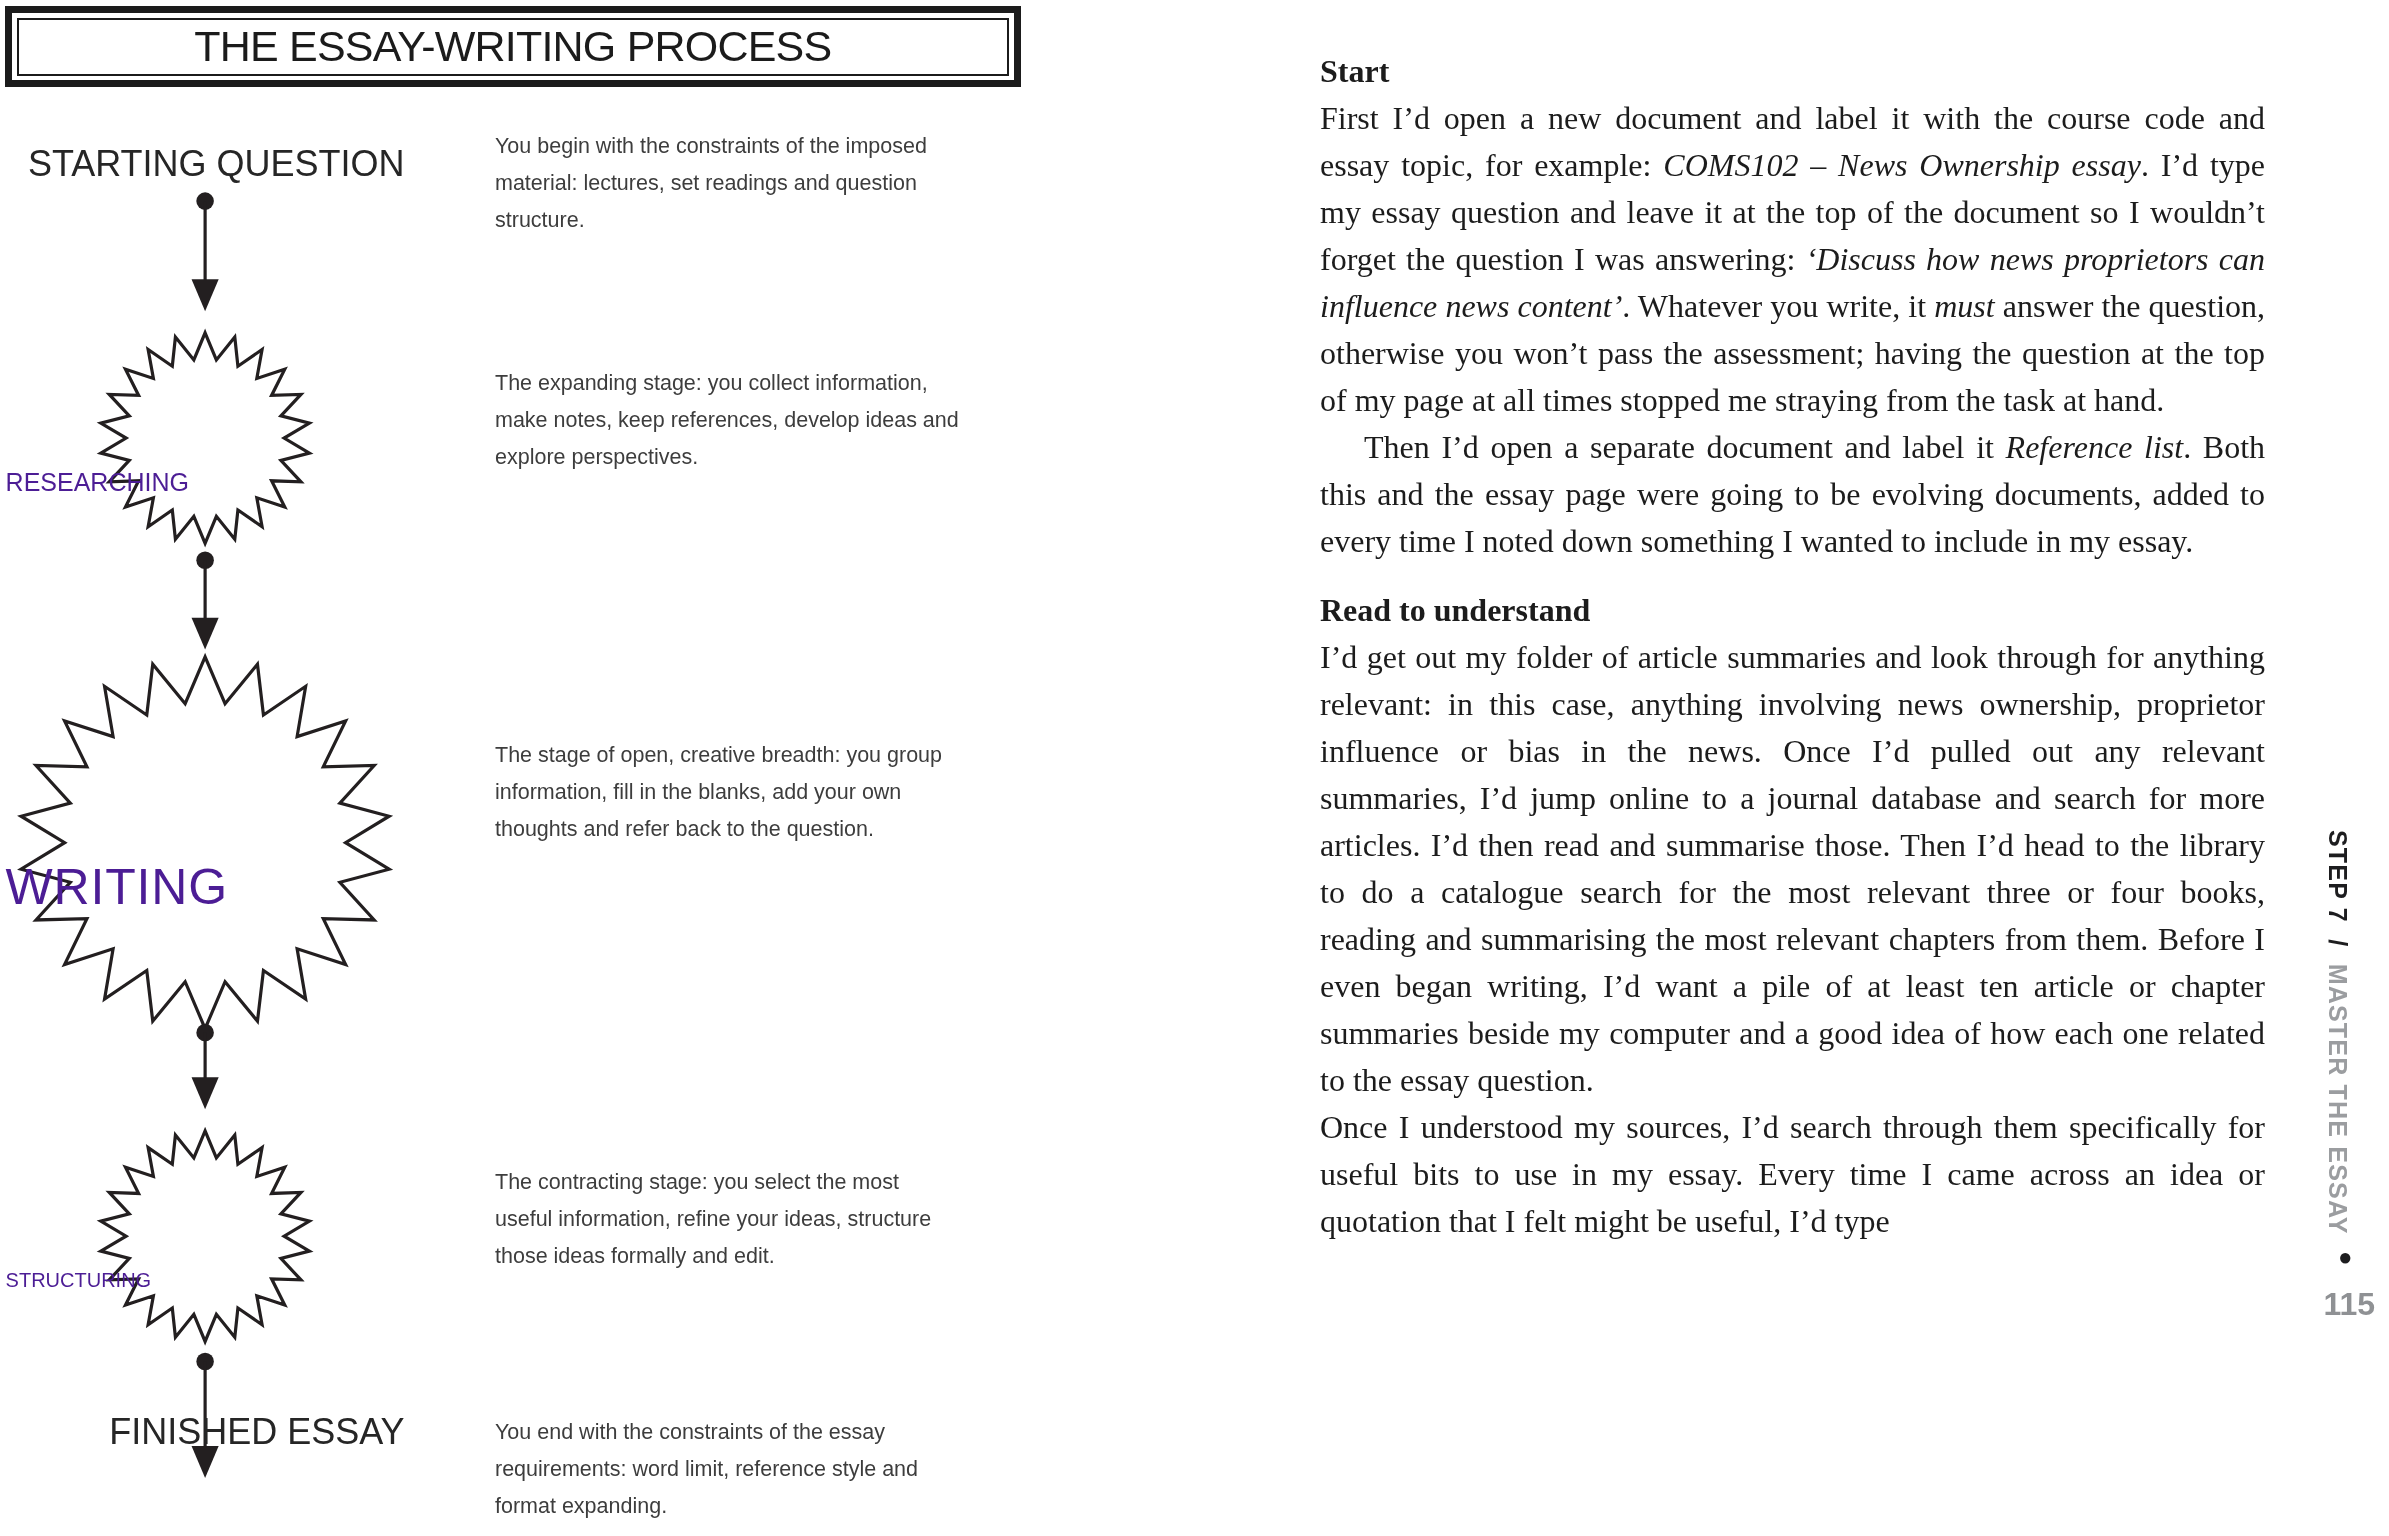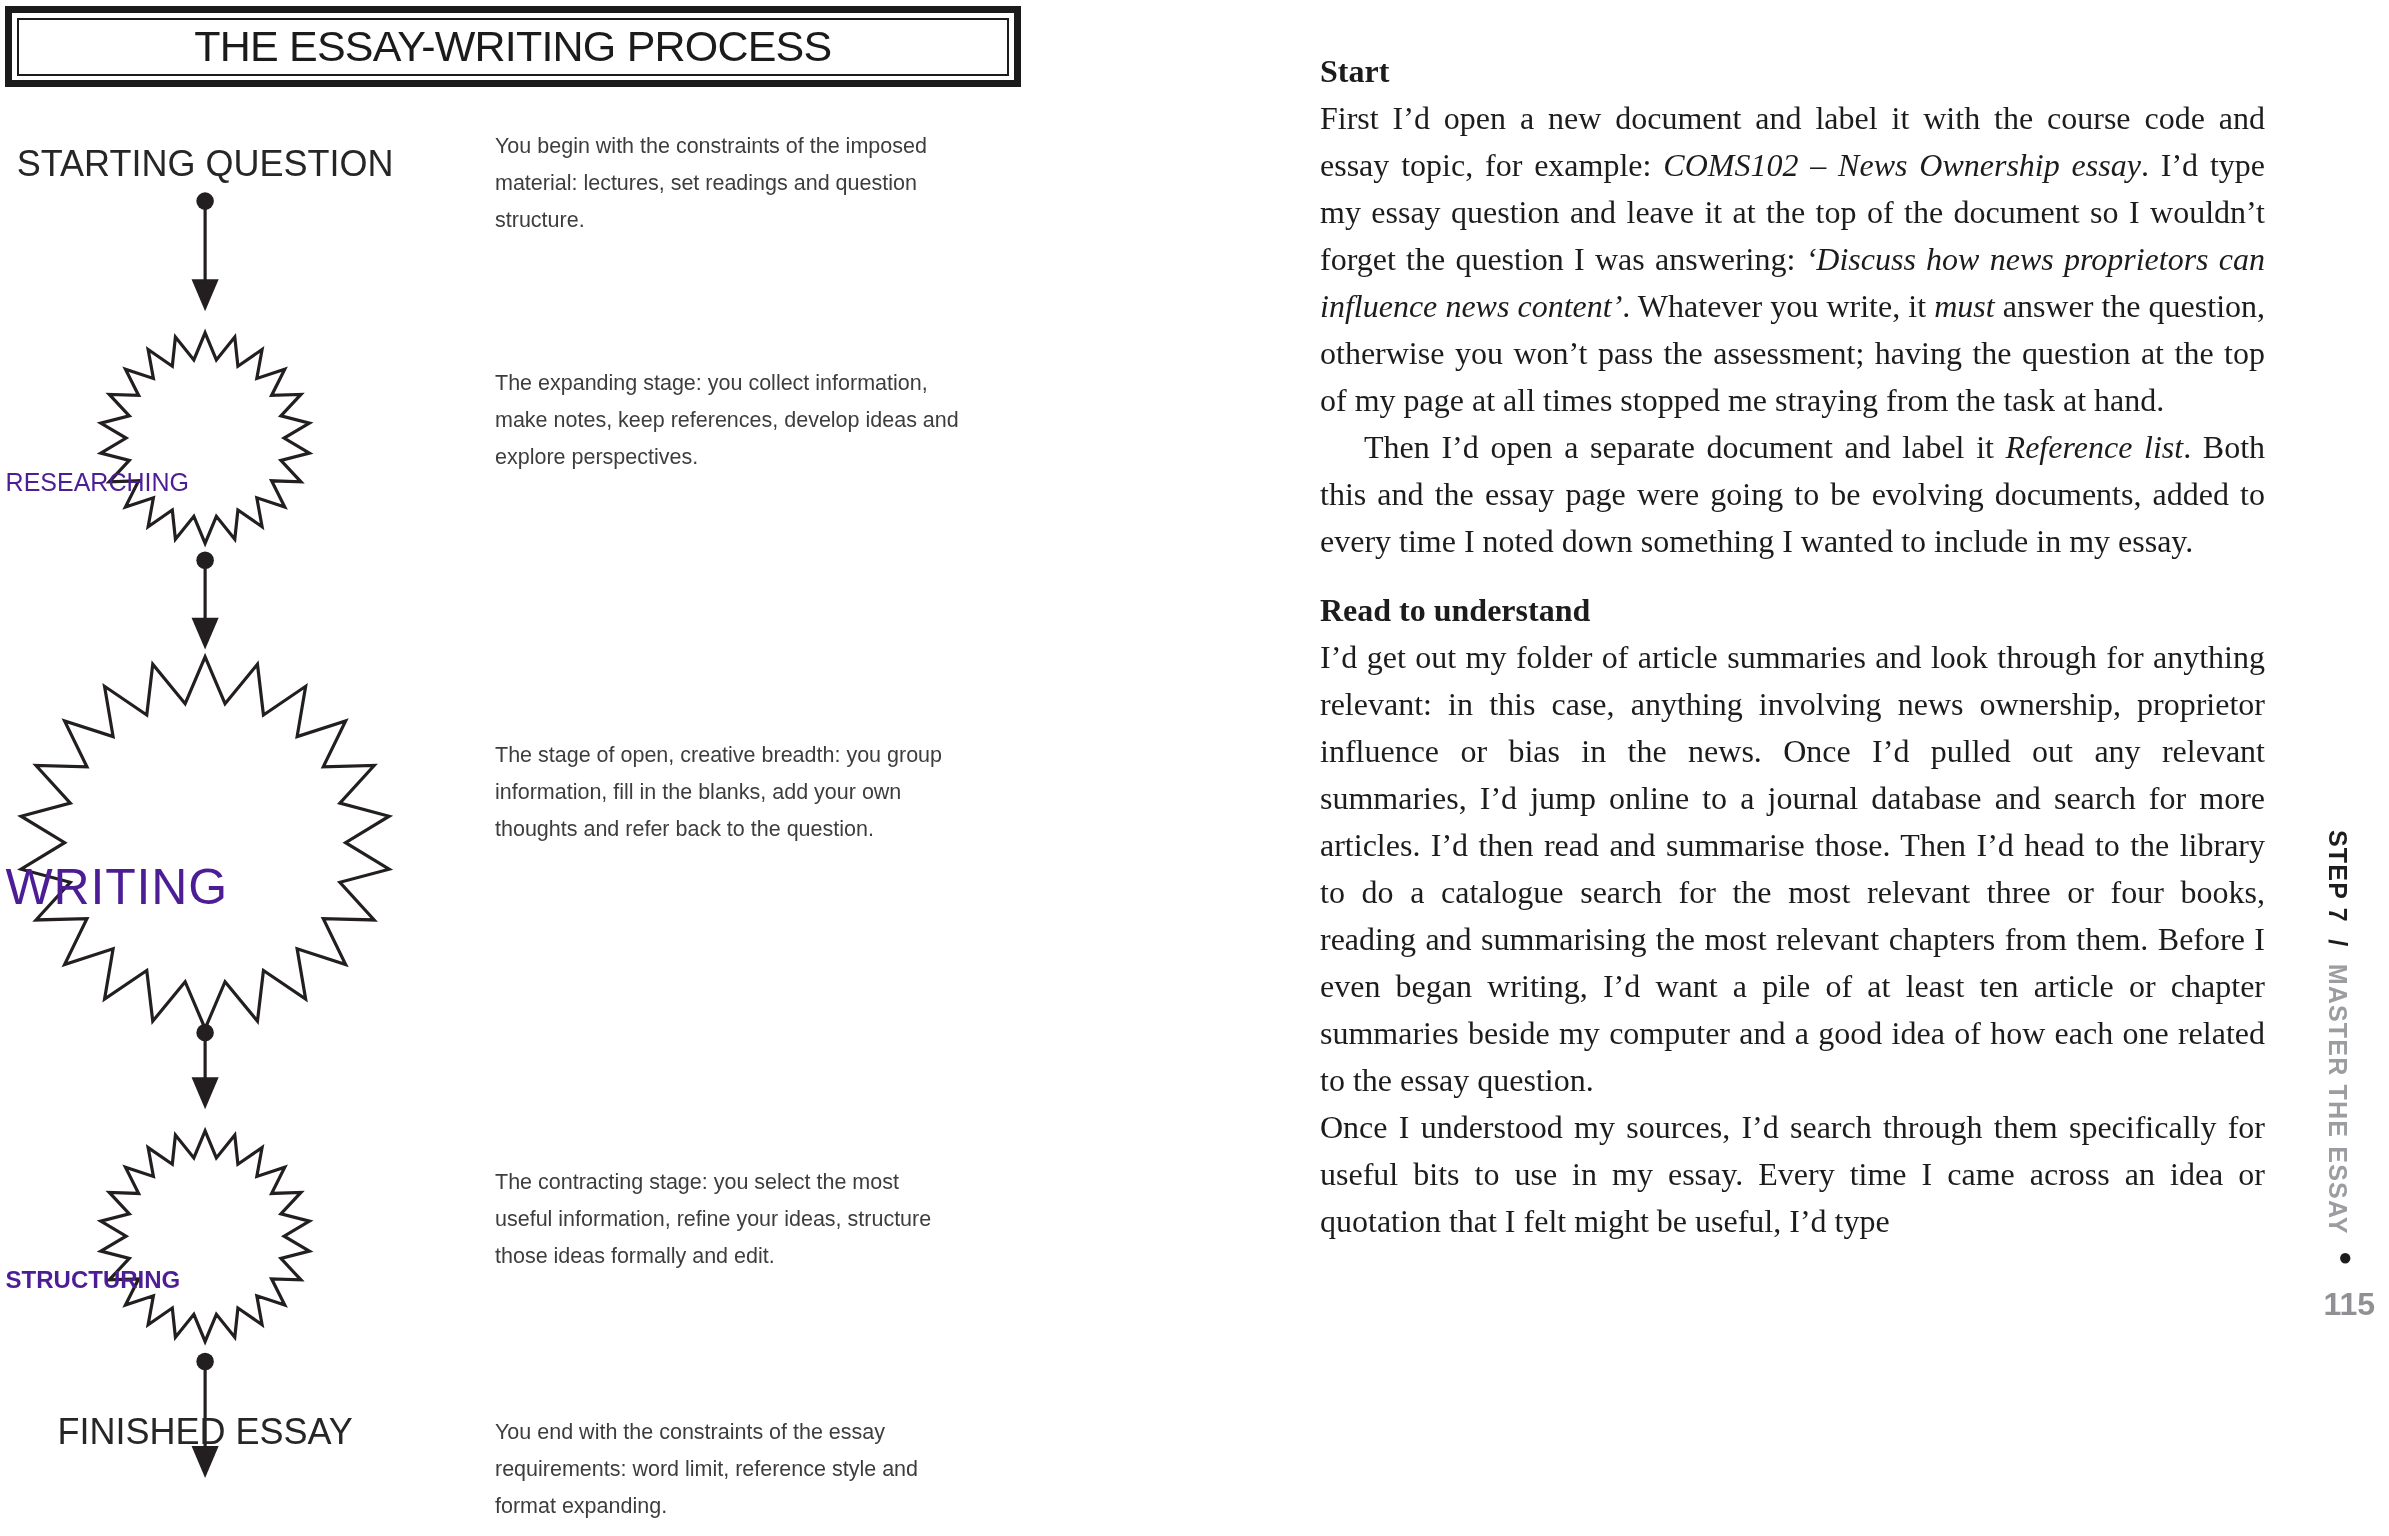--- a/index.html
+++ b/index.html
@@ -6,27 +6,27 @@
   .page{position:relative;width:2389px;height:1537px;background:#fff;overflow:hidden;
         font-family:"Liberation Sans",sans-serif;color:#231f20;}
 
   
   .title-outer{position:absolute;left:4.8px;top:6.4px;width:1016px;height:81px;
         border:7.2px solid #1b1b1b;box-sizing:border-box;padding:4.8px;}
   .title-inner{border:2.4px solid #1b1b1b;height:100%;box-sizing:border-box;
         display:flex;align-items:center;justify-content:center;}
   .title-text{font-size:43px;letter-spacing:-0.8px;color:#1b1b1b;}
 
-  .dlabel{position:absolute;left:5.6px;width:399px;text-align:center;color:#262626;}
+  .dlabel{position:absolute;left:5.6px;width:399px;text-align:right;color:#262626;}
   .lbl-start{top:144px;font-size:36px;line-height:40px;}
   .lbl-finish{top:1412px;font-size:36px;line-height:40px;}
   .slabel{position:absolute;left:5.6px;width:399px;text-align:left;color:#4c1d95;margin-top:44px;}
   .lbl-research{top:422px;font-size:25px;line-height:32px;}
   .lbl-writing{top:811px;font-size:50px;line-height:64px;letter-spacing:0.8px;}
-  .lbl-structure{top:1220px;font-size:24px;line-height:32px;font-weight:bold;}
+  .lbl-structure{top:1220px;font-size:20px;line-height:32px;}
 
   .ddesc{position:absolute;left:495px;width:467px;font-size:21.5px;line-height:37px;color:#3d3d3d;}
   .d1{top:128px;} .d2{top:365px;} .d3{top:737px;} .d4{top:1164px;} .d5{top:1414px;}
 
   .diagram-svg{position:absolute;left:0;top:0;}
   .diagram-svg .ink{stroke:#231f20;fill:none;stroke-width:4;}
   .diagram-svg .fill{fill:#231f20;stroke:none;}
   .diagram-svg polygon.star{fill:#fff;stroke:#231f20;stroke-width:4;stroke-linejoin:miter;}
 
   

